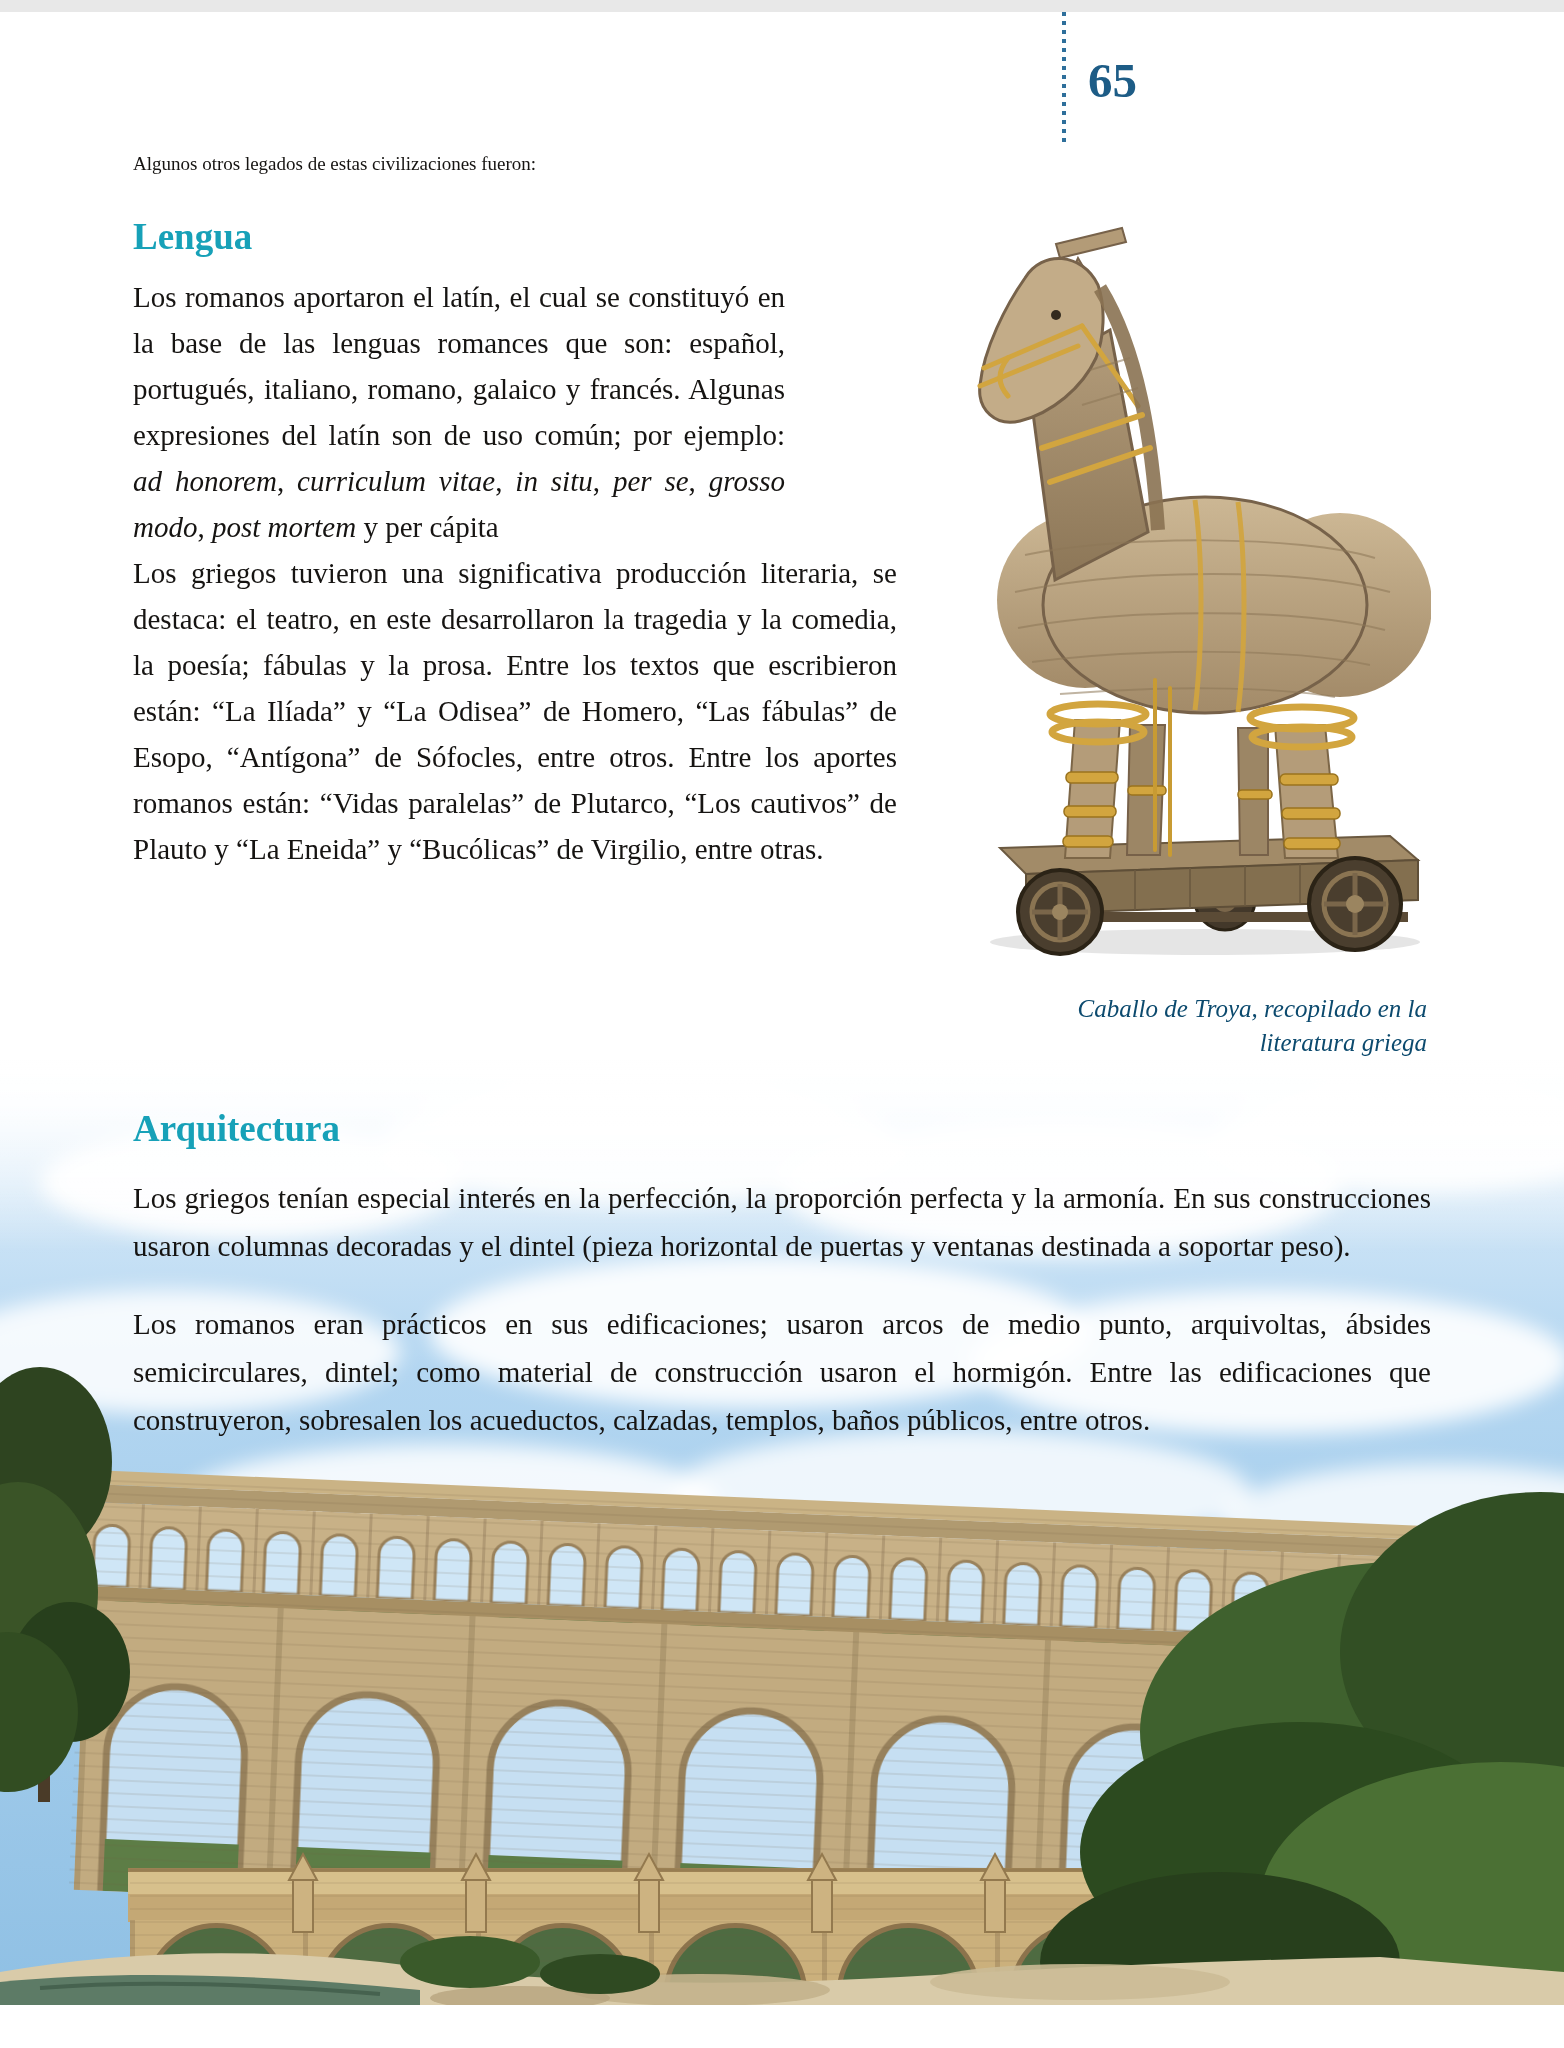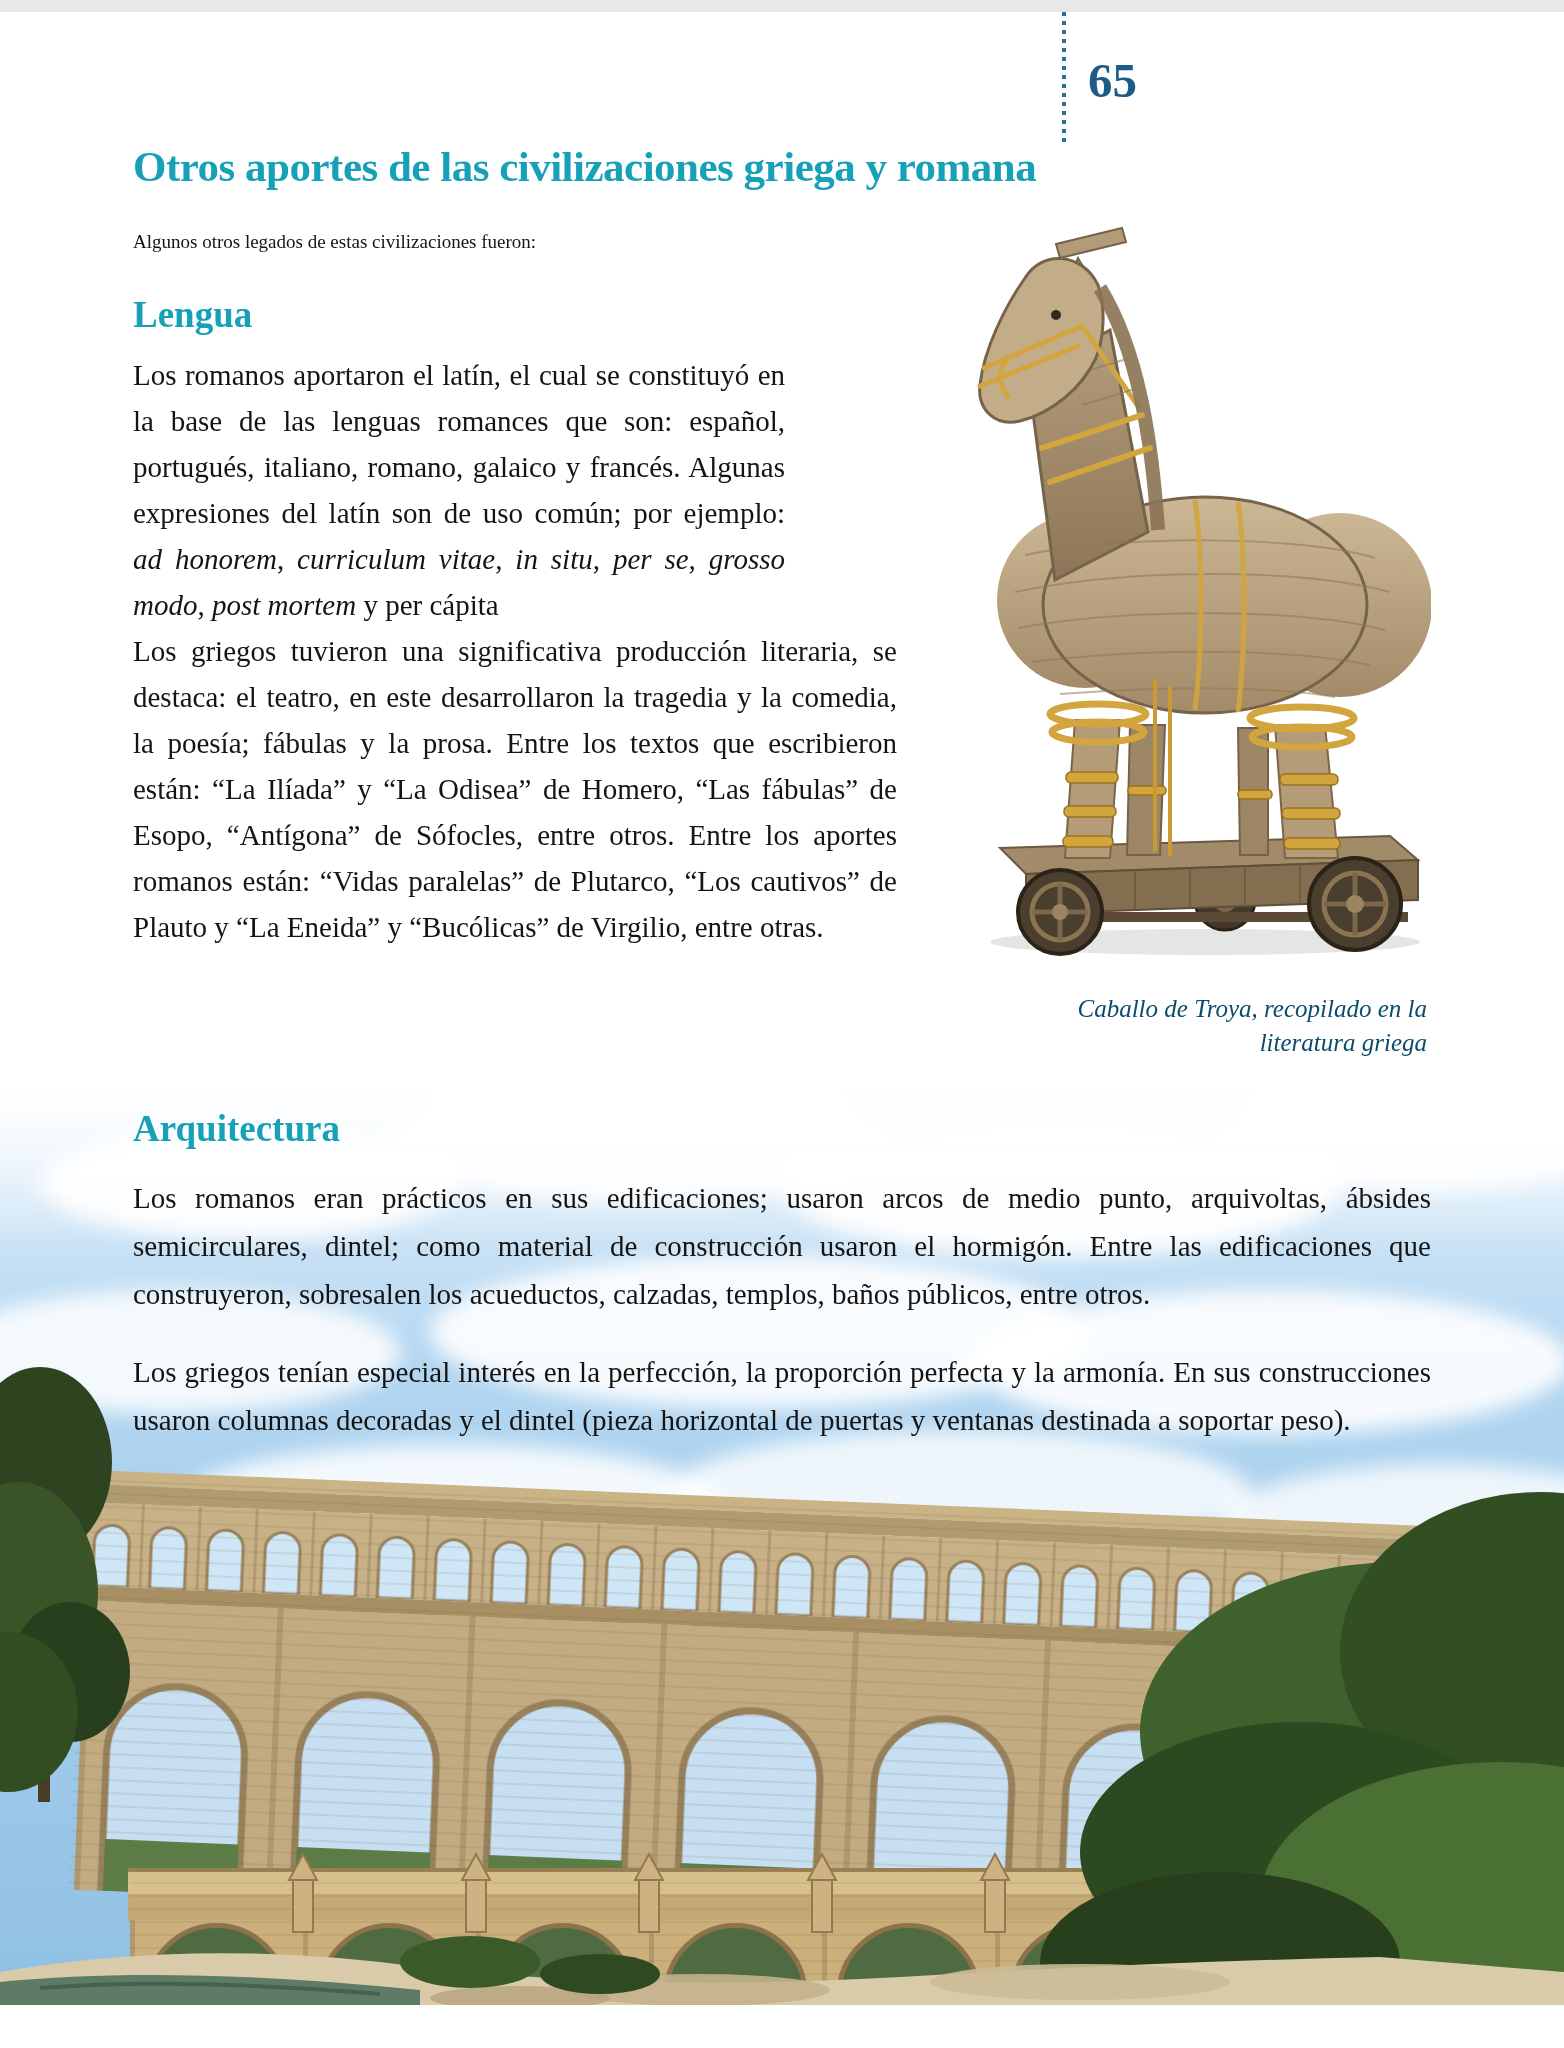--- a/index.html
+++ b/index.html
@@ -64,21 +64,20 @@
 </head>
 <body>
 
 <div class="page">
 
   <div class="dotted-rule"></div>
   <div class="pageno">65</div>
 
   <main class="main">
 
-    <h1 class="title">Otros aportes de las civilizaciones griega y romana</h1>
 
     <figure class="horse">
       <svg viewBox="0 0 460 764" aria-hidden="true">
         <defs>
           <linearGradient id="wood" x1="0" y1="0" x2="0" y2="1">
             <stop offset="0" stop-color="#ccb794"></stop>
             <stop offset="1" stop-color="#a38b69"></stop>
           </linearGradient>
           <linearGradient id="woodDark" x1="0" y1="0" x2="0" y2="1">
             <stop offset="0" stop-color="#b49d7b"></stop>
@@ -315,19 +314,19 @@
       <ellipse cx="1080" cy="950" rx="150" ry="18" fill="#cbbb96" opacity="0.9"></ellipse>
       <ellipse cx="520" cy="966" rx="90" ry="12" fill="#b7a47e" opacity="0.8"></ellipse>
       <ellipse cx="470" cy="930" rx="70" ry="26" fill="#3a5a2a"></ellipse>
       <ellipse cx="600" cy="942" rx="60" ry="20" fill="#2f4a22"></ellipse>
     </svg>
 
     <div class="fade"></div>
 
     <div class="band-text">
       <h2 class="teal">Arquitectura</h2>
+      <p class="body">Los griegos tenían especial interés en la perfección, la proporción perfecta y la armonía. En sus construcciones usaron columnas decoradas y el dintel (pieza horizontal de puertas y ventanas  destinada a soportar peso).</p>
       <p class="body">Los romanos eran prácticos en sus edificaciones; usaron arcos de medio punto, arquivoltas, ábsides semicirculares, dintel; como material de construcción usaron el hormigón. Entre las edificaciones que construyeron, sobresalen los acueductos, calzadas, templos, baños públicos, entre otros.</p>
-      <p class="body">Los griegos tenían especial interés en la perfección, la proporción perfecta y la armonía. En sus construcciones usaron columnas decoradas y el dintel (pieza horizontal de puertas y ventanas  destinada a soportar peso).</p>
     </div>
 
   </section>
 
 </div>
 
 </body></html>

